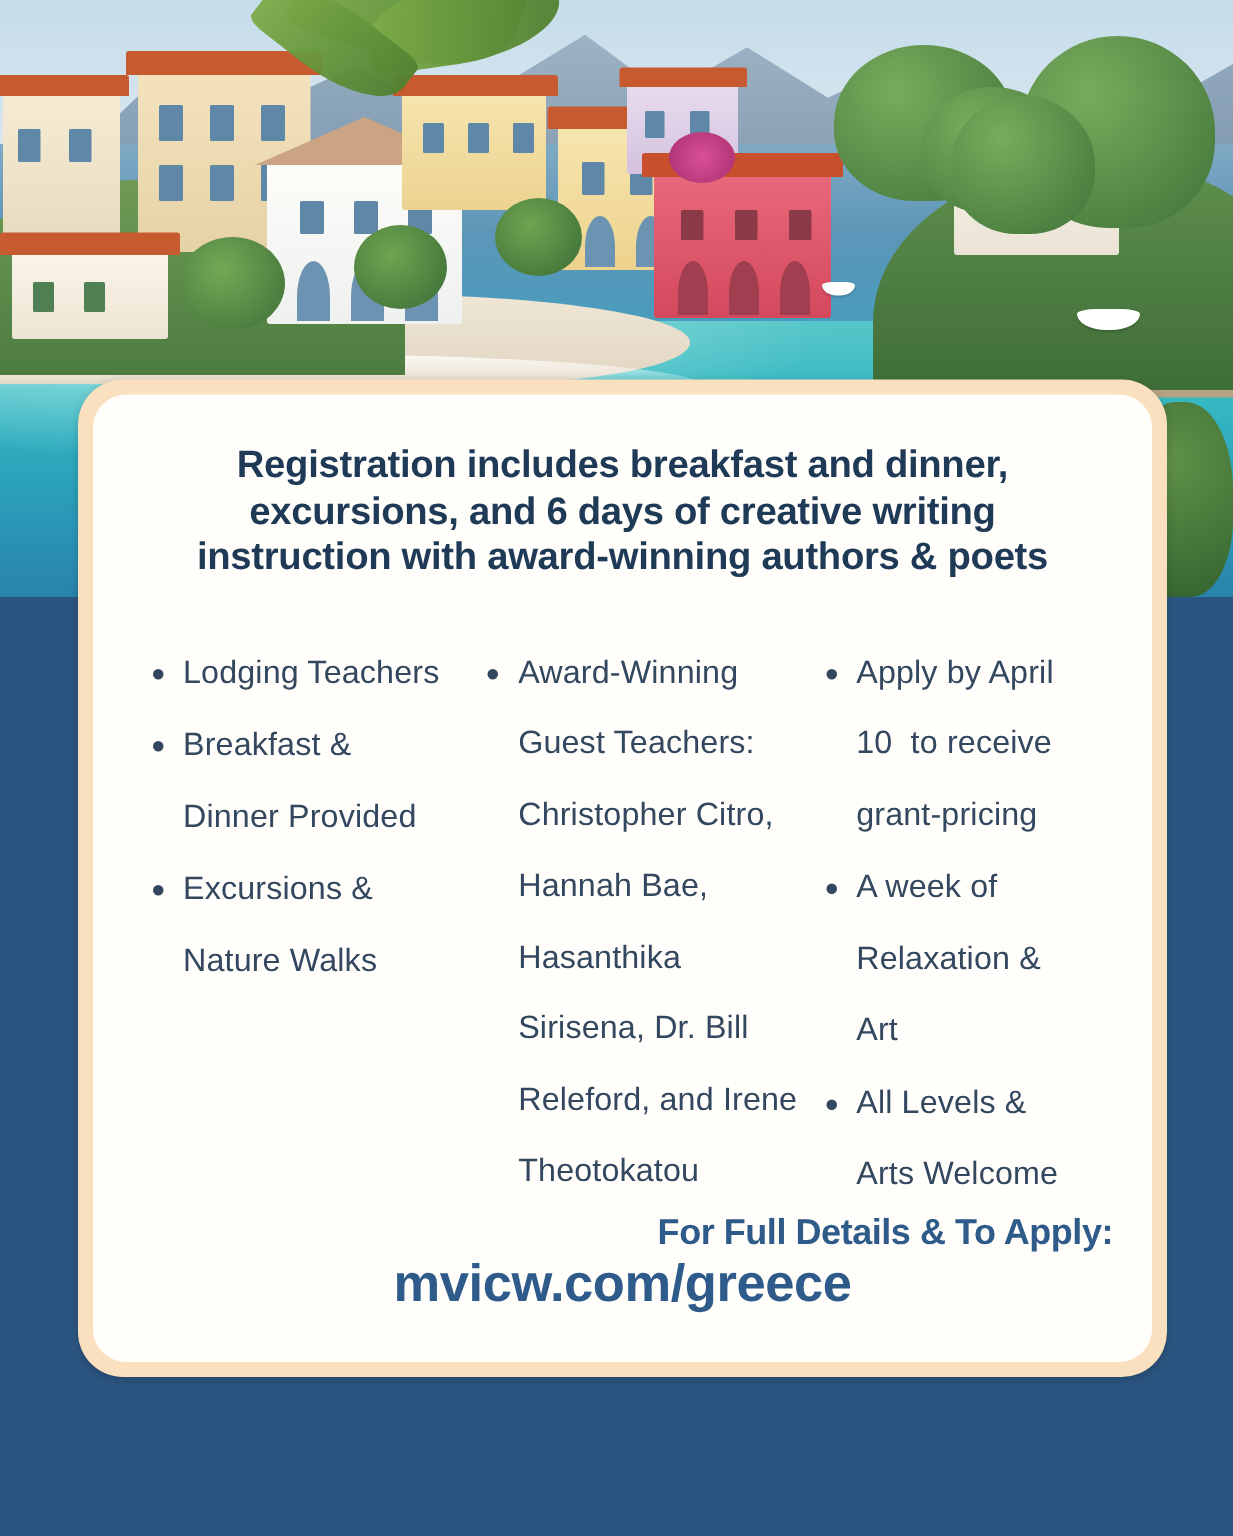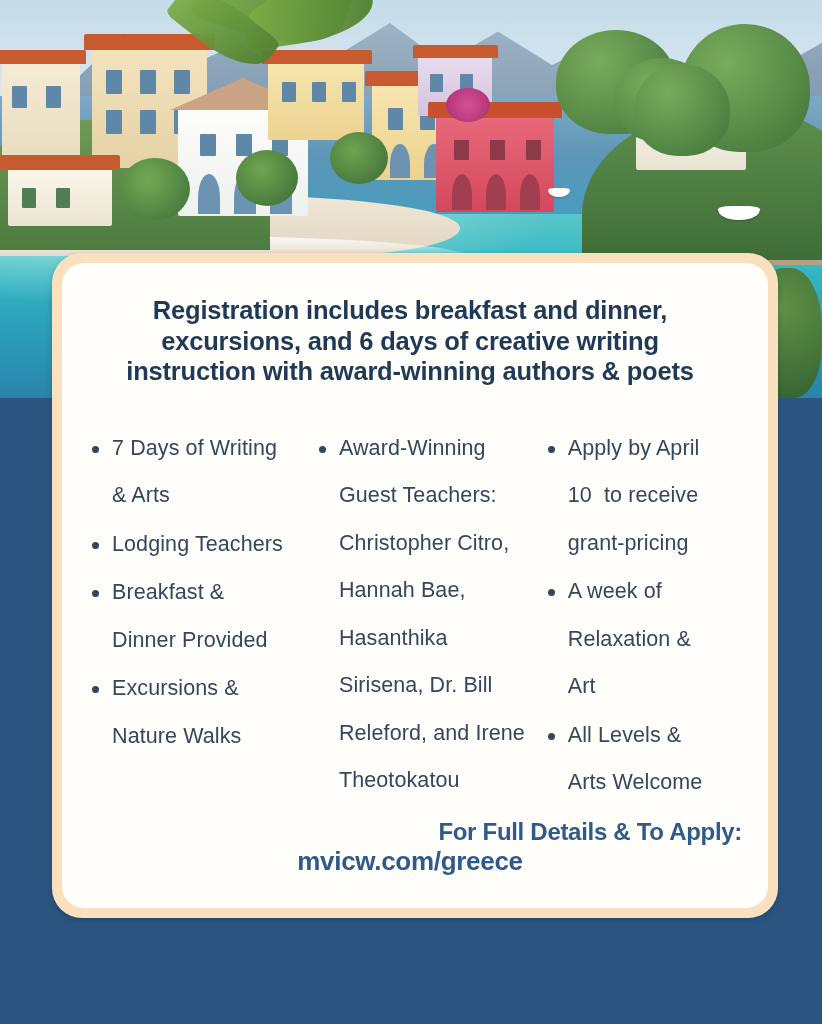--- a/index.html
+++ b/index.html
@@ -71,21 +71,21 @@
     border-radius:30px;
     box-sizing:border-box;
     padding:10px;
     box-shadow:0 2px 6px rgba(0,0,0,.18);
   }
   .card-inner{
     width:100%;height:100%;
     background:#fffefb;
     border-radius:22px;
     box-sizing:border-box;
-    padding:32px 26px 20px 16px;
+    padding:32px 26px 20px 26px;
     display:flex;flex-direction:column;
   }
 
   .headline{
     text-align:center;
     color:#1f3a56;
     font-weight:bold;
     font-size:25.5px;
     line-height:1.2;
     letter-spacing:-.2px;
@@ -124,21 +124,21 @@
   }
 
   .cta{
     text-align:center;
     color:#2e5b8a;
     font-weight:bold;
     line-height:1.16;
     margin-bottom:12px;
   }
   .cta .l1{font-size:24px;letter-spacing:-.3px;text-align:right;}
-  .cta .l2{font-size:26px;letter-spacing:-.3px;}
+  .cta .l2{font-size:35px;letter-spacing:-.3px;}
 </style>
 </head>
 <body>
 
 <div class="photo">
   <div class="sky"></div>
   <div class="mtn m1"></div>
   <div class="mtn m2"></div>
   <div class="mtn m3"></div>
   <div class="sea"></div>
@@ -249,22 +249,20 @@
     <div class="headline">
       <div>Registration includes breakfast and dinner,</div>
       <div>excursions, and 6 days of creative writing</div>
       <div>instruction with award-winning authors &amp; poets</div>
     </div>
 
     <div class="columns">
 
       <div class="col col1">
         <ul class="bullets">
-          <li>7 Days of Writing
-&amp; Arts</li>
           <li>Lodging Teachers</li>
           <li>Breakfast &amp;
 Dinner Provided</li>
           <li>Excursions &amp;
 Nature Walks</li>
         </ul>
       </div>
 
       <div class="col col2">
         <ul class="bullets">

